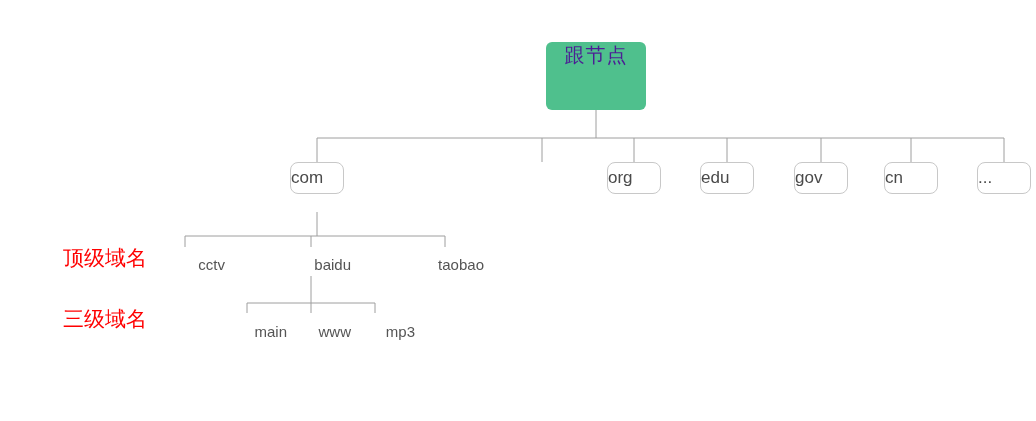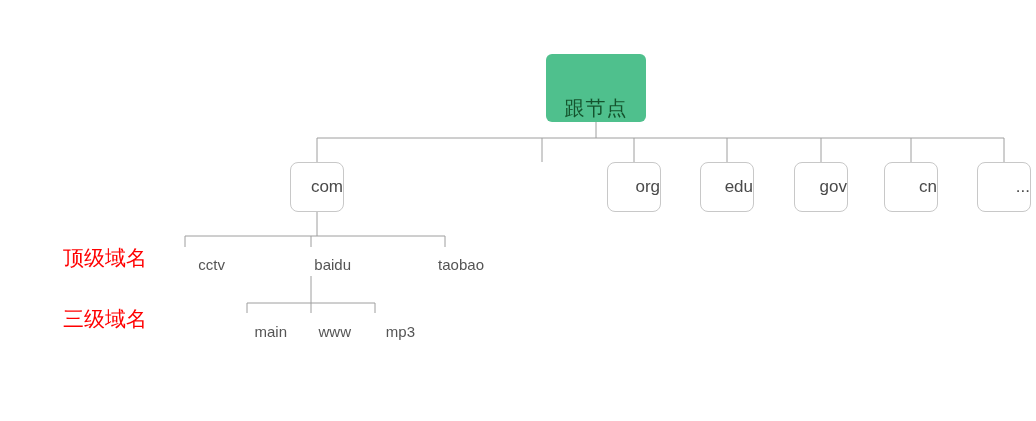--- a/index.html
+++ b/index.html
@@ -13,36 +13,35 @@
   }
   .lines { position: absolute; left: 0; top: 0; }
   .lines path { stroke: #9e9e9e; stroke-width: 1; fill: none; }
 
   .root-node {
     position: absolute;
     left: 546px; top: 42px;
     width: 100px; height: 68px;
     background: #4fc08d;
     border-radius: 6px;
-    display: flex; align-items: flex-end; justify-content: center;
-    color: #14532d;
+    display: flex; align-items: flex-start; justify-content: center;
+    color: #4c1d95;
     font-size: 20px;
     letter-spacing: 1px;
-    margin-top: 12px;
   }
 
   .tld-node {
     position: absolute;
     top: 162px;
-    width: 54px; height: 50px;
+    width: 54px; height: 32px;
     background: #ffffff;
     border: 1px solid #c8c8c8;
     border-radius: 8px;
     box-sizing: border-box;
-    display: flex; align-items: center; justify-content: flex-end;
+    display: flex; align-items: center; justify-content: flex-start;
     color: #4a4a4a;
     font-size: 17px;
   }
 
   .leaf-label {
     position: absolute;
     width: 80px;
     text-align: right;
     color: #555555;
     font-size: 15px;

